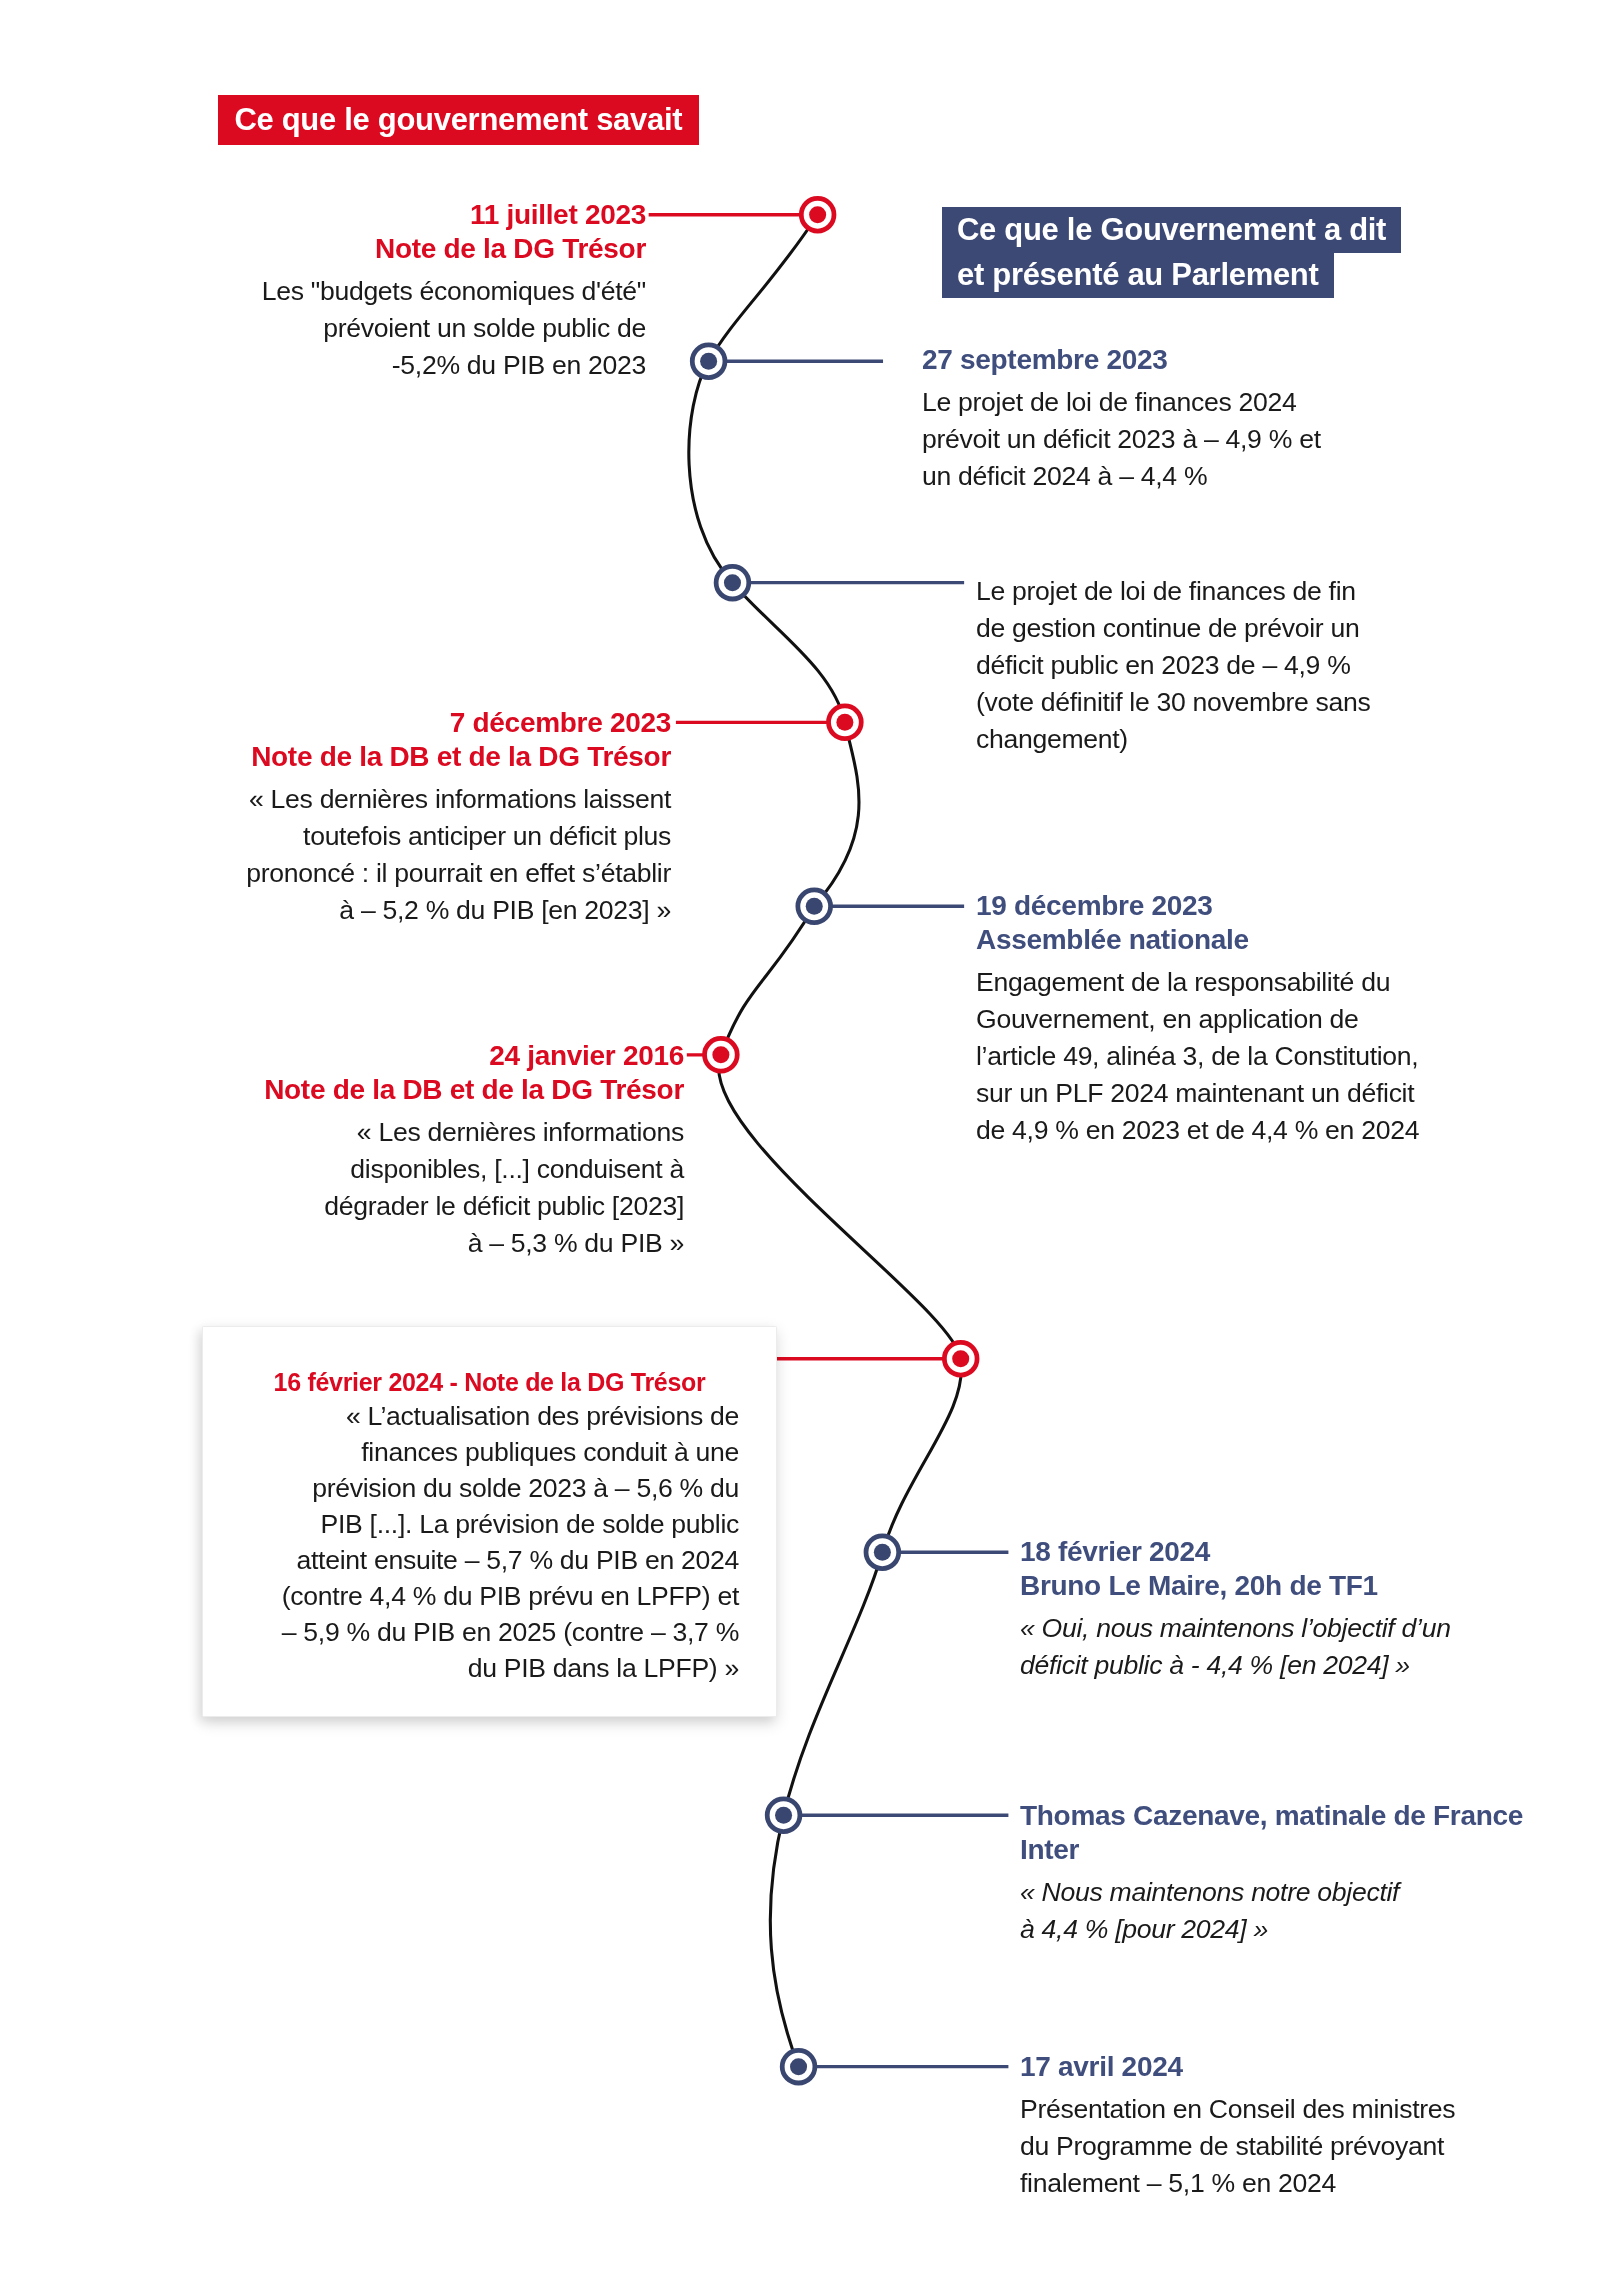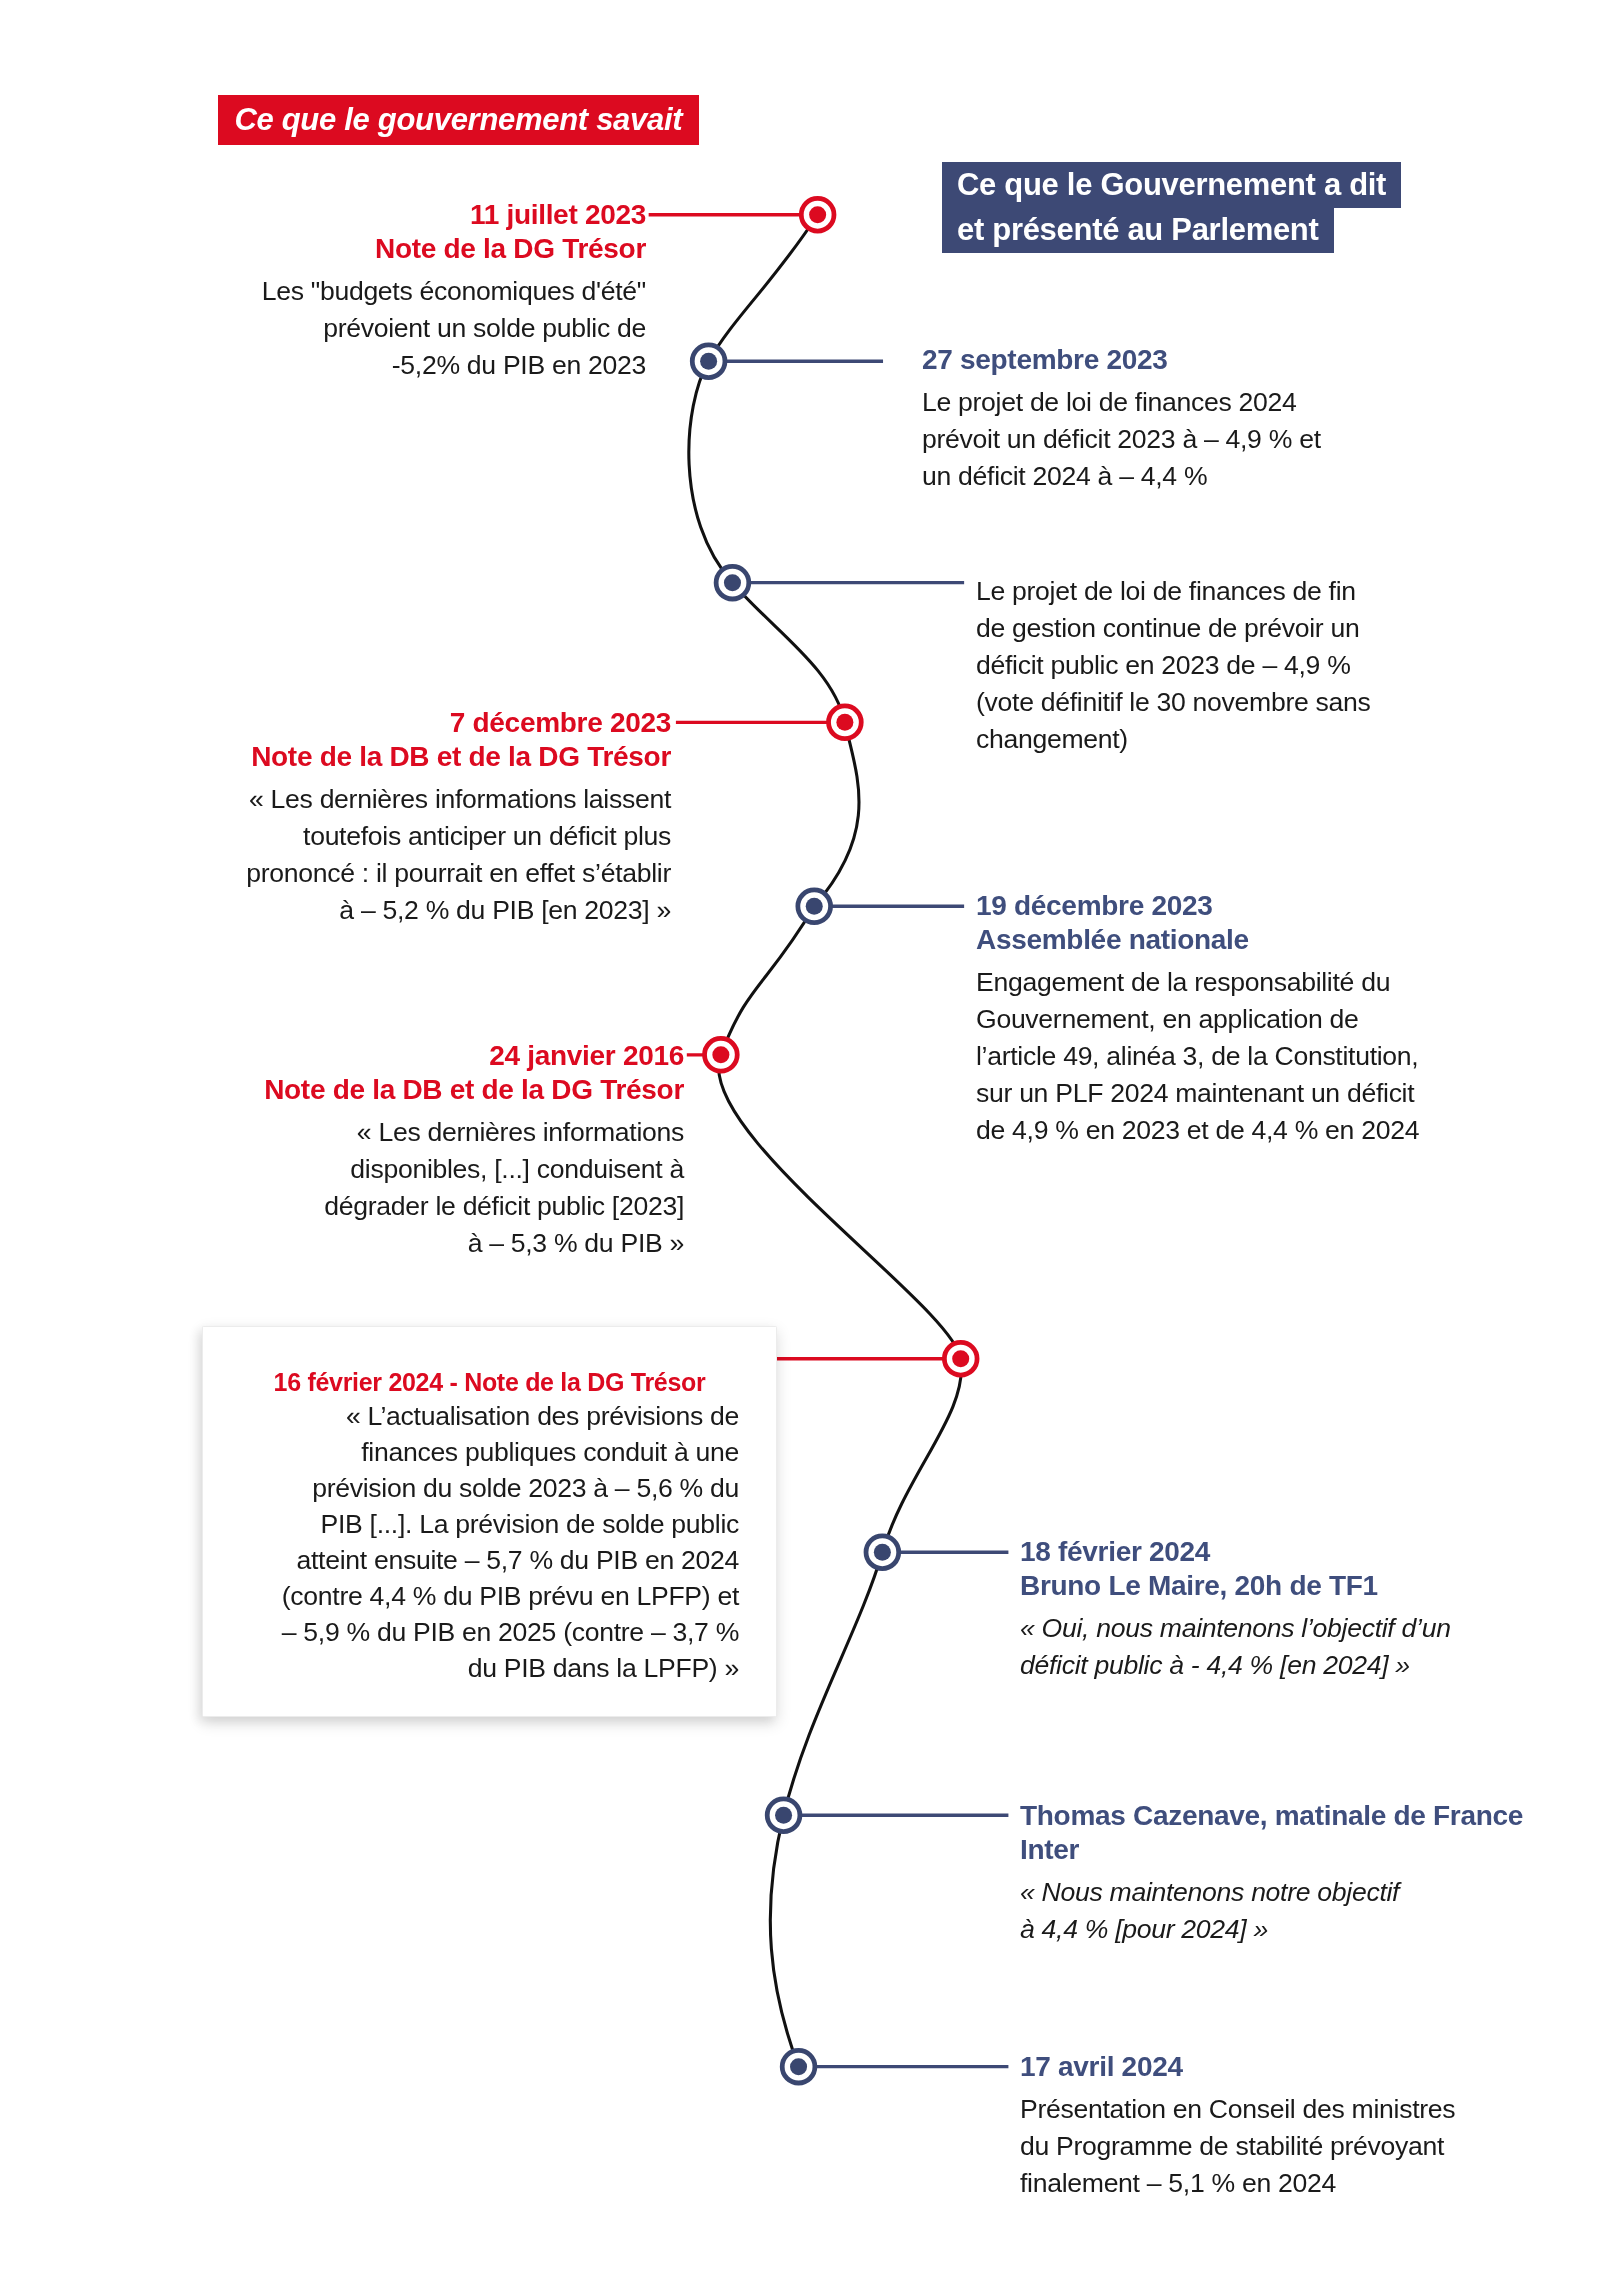--- a/index.html
+++ b/index.html
@@ -6,21 +6,21 @@
   #page{
     position:relative;width:1623px;height:2295px;overflow:hidden;background:#ffffff;
     font-family:"Liberation Sans",sans-serif;color:#1a1a1a;
   }
   #curve-svg{position:absolute;left:0;top:0;width:1623px;height:2295px;}
   .badge{
     position:absolute;display:inline-block;color:#ffffff;font-weight:bold;
     font-size:31px;line-height:1.18;letter-spacing:-0.3px;padding:6.8px 16.4px;
   }
   .badge.red{background:#dc0a20;}
-  .badge-navy-wrap{position:absolute;}
+  .badge-navy-wrap{position:absolute;margin-top:45px;}
   .badge-navy-line{
     display:table;background:#3d4975;color:#ffffff;font-weight:bold;
     font-size:31px;line-height:1.12;letter-spacing:-0.3px;padding:5.5px 15px;
   }
   .entry{position:absolute;}
   .entry .date,.entry .etitle{
     font-weight:bold;font-size:28px;line-height:34px;letter-spacing:-0.3px;
   }
   .entry .date.red,.entry .etitle.red{color:#dc0a20;}
   .entry .date.navy,.entry .etitle.navy{color:#3f4e7d;}
@@ -109,21 +109,21 @@
     <g>
       <circle cx="1150" cy="2664" r="24" fill="#ffffff" stroke="#39466f" stroke-width="7"></circle>
       <circle cx="1150" cy="2664" r="12.5" fill="#39466f"></circle>
     </g>
     <g>
       <circle cx="1172" cy="3033" r="24" fill="#ffffff" stroke="#39466f" stroke-width="7"></circle>
       <circle cx="1172" cy="3033" r="12.5" fill="#39466f"></circle>
     </g>
   </svg>
 
-  <div class="badge red" style="left:218px;top:95px;font-style:italic;">Ce que le gouvernement savait</div>
+  <div class="badge red" style="left:218px;top:95px;">Ce que le gouvernement savait</div>
 
   <div class="badge-navy-wrap" style="left:942px;top:162px;">
     <div class="badge-navy-line">Ce que le Gouvernement a dit</div>
     <div class="badge-navy-line">et présenté au Parlement</div>
   </div>
 
   <div class="entry left" style="left:177px;top:198px;width:469px;">
     <div class="date red">11 juillet 2023</div>
     <div class="etitle red">Note de la DG Trésor</div>
     <div class="body">Les "budgets économiques d'été"

